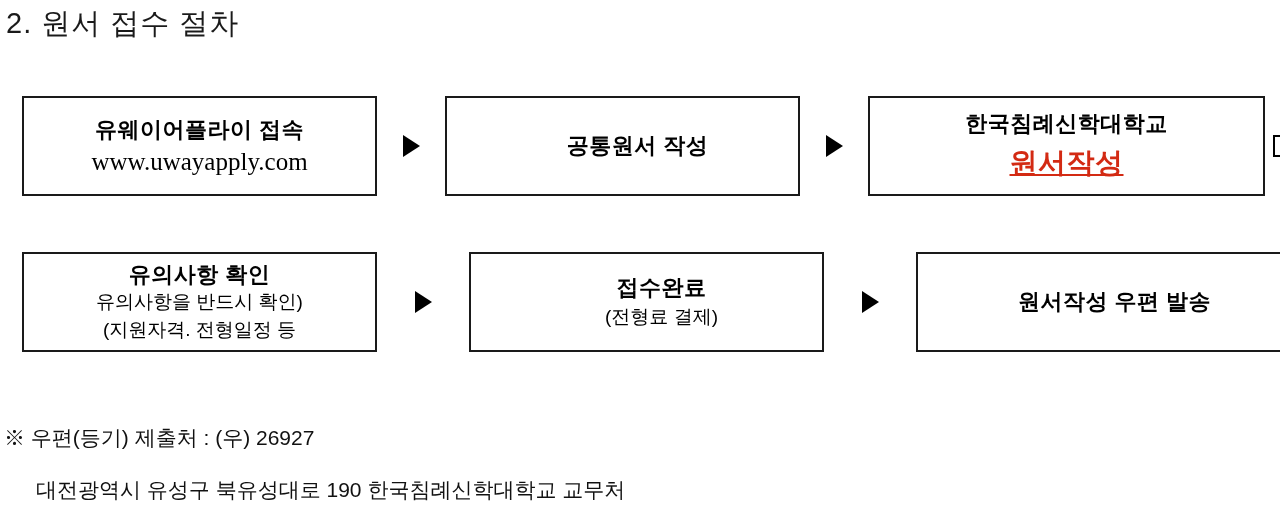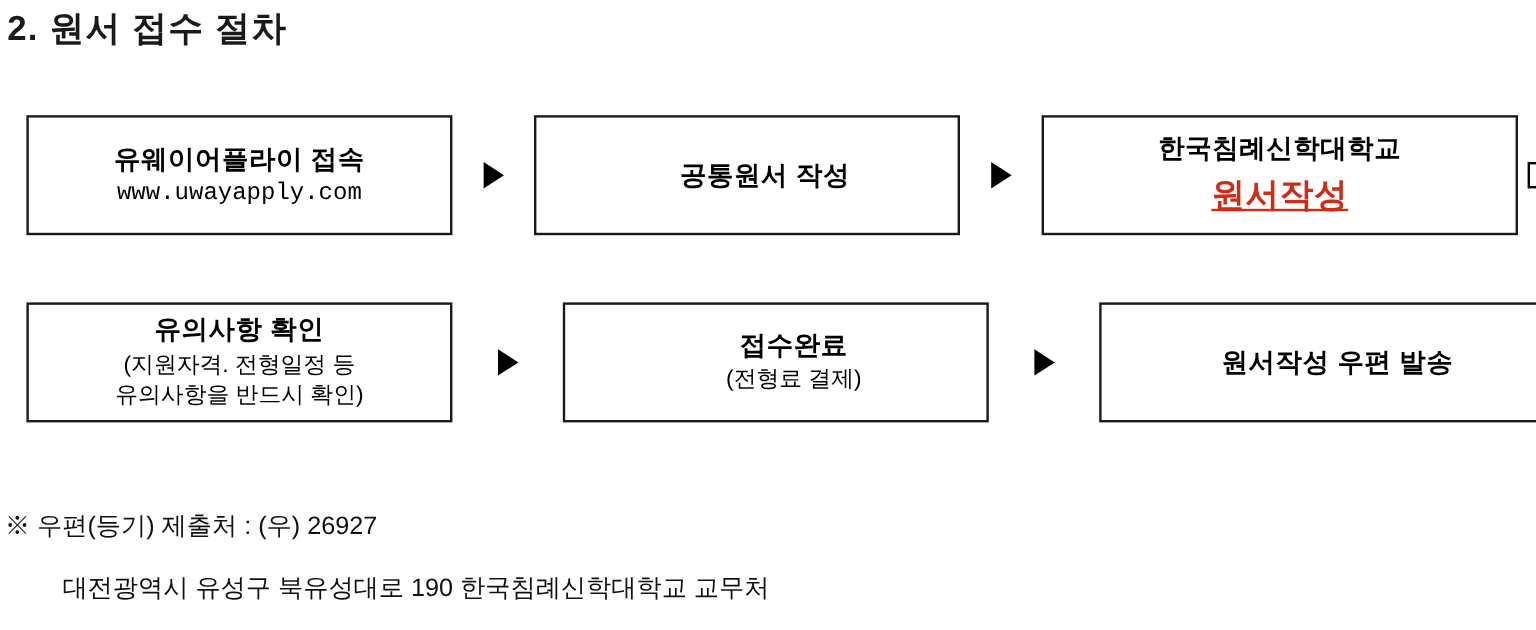--- a/index.html
+++ b/index.html
@@ -16,21 +16,21 @@
     overflow: hidden;
   }
 
   .page-title {
     position: absolute;
     left: 6px;
     top: 4px;
     font-size: 29px;
     letter-spacing: 1px;
     color: #1a1a1a;
-    font-weight: 700;
+    font-weight: 400;
     white-space: nowrap;
   }
 
   
   .flow-row {
     position: absolute;
     display: flex;
     align-items: stretch;
     height: 100px;
   }
@@ -53,22 +53,22 @@
   .box-w3 { width: 397px; }
 
   .box-title {
     font-weight: bold;
     font-size: 22px;
     letter-spacing: 0.5px;
     line-height: 1.25;
     white-space: nowrap;
   }
   .box-sub {
-    font-family: Liberation Mono, monospace;
-    font-size: 20px;
+    font-family: Liberation Serif, serif;
+    font-size: 25px;
     margin-top: 4px;
     letter-spacing: 0px;
     white-space: nowrap;
   }
   .box-sub-kr {
     font-size: 19px;
     line-height: 1.35;
     margin-top: 3px;
     white-space: nowrap;
   }
@@ -120,21 +120,21 @@
 
   
   .note {
     position: absolute;
     font-size: 21px;
     letter-spacing: 0px;
     white-space: nowrap;
     color: #111111;
   }
   .note-1 { left: 4px; top: 424px; }
-  .note-2 { left: 52px; top: 476px; }
+  .note-2 { left: 36px; top: 476px; }
 </style>
 </head>
 <body>
 
 <div class="page-title">2. 원서 접수 절차</div>
 
 <div class="flow-row row1">
 
   <div class="flow-box box-w1">
     <div class="box-title">유웨이어플라이 접속</div>
@@ -162,22 +162,22 @@
     <div class="boxed-arrow">
       <div class="tri-small"></div>
     </div>
   </div>
 </div>
 
 <div class="flow-row row2">
 
   <div class="flow-box box-w1">
     <div class="box-title">유의사항 확인</div>
+    <div class="box-sub-kr" style="margin-top:0">유의사항을 반드시 확인)</div>
     <div class="box-sub-kr">(지원자격. 전형일정 등</div>
-    <div class="box-sub-kr" style="margin-top:0">유의사항을 반드시 확인)</div>
   </div>
 
   <div class="arrow-gap">
     <div class="tri-right"></div>
   </div>
 
   <div class="flow-box box-w2">
     <div class="box-title">접수완료</div>
     <div class="box-sub-kr">(전형료 결제)</div>
   </div>

